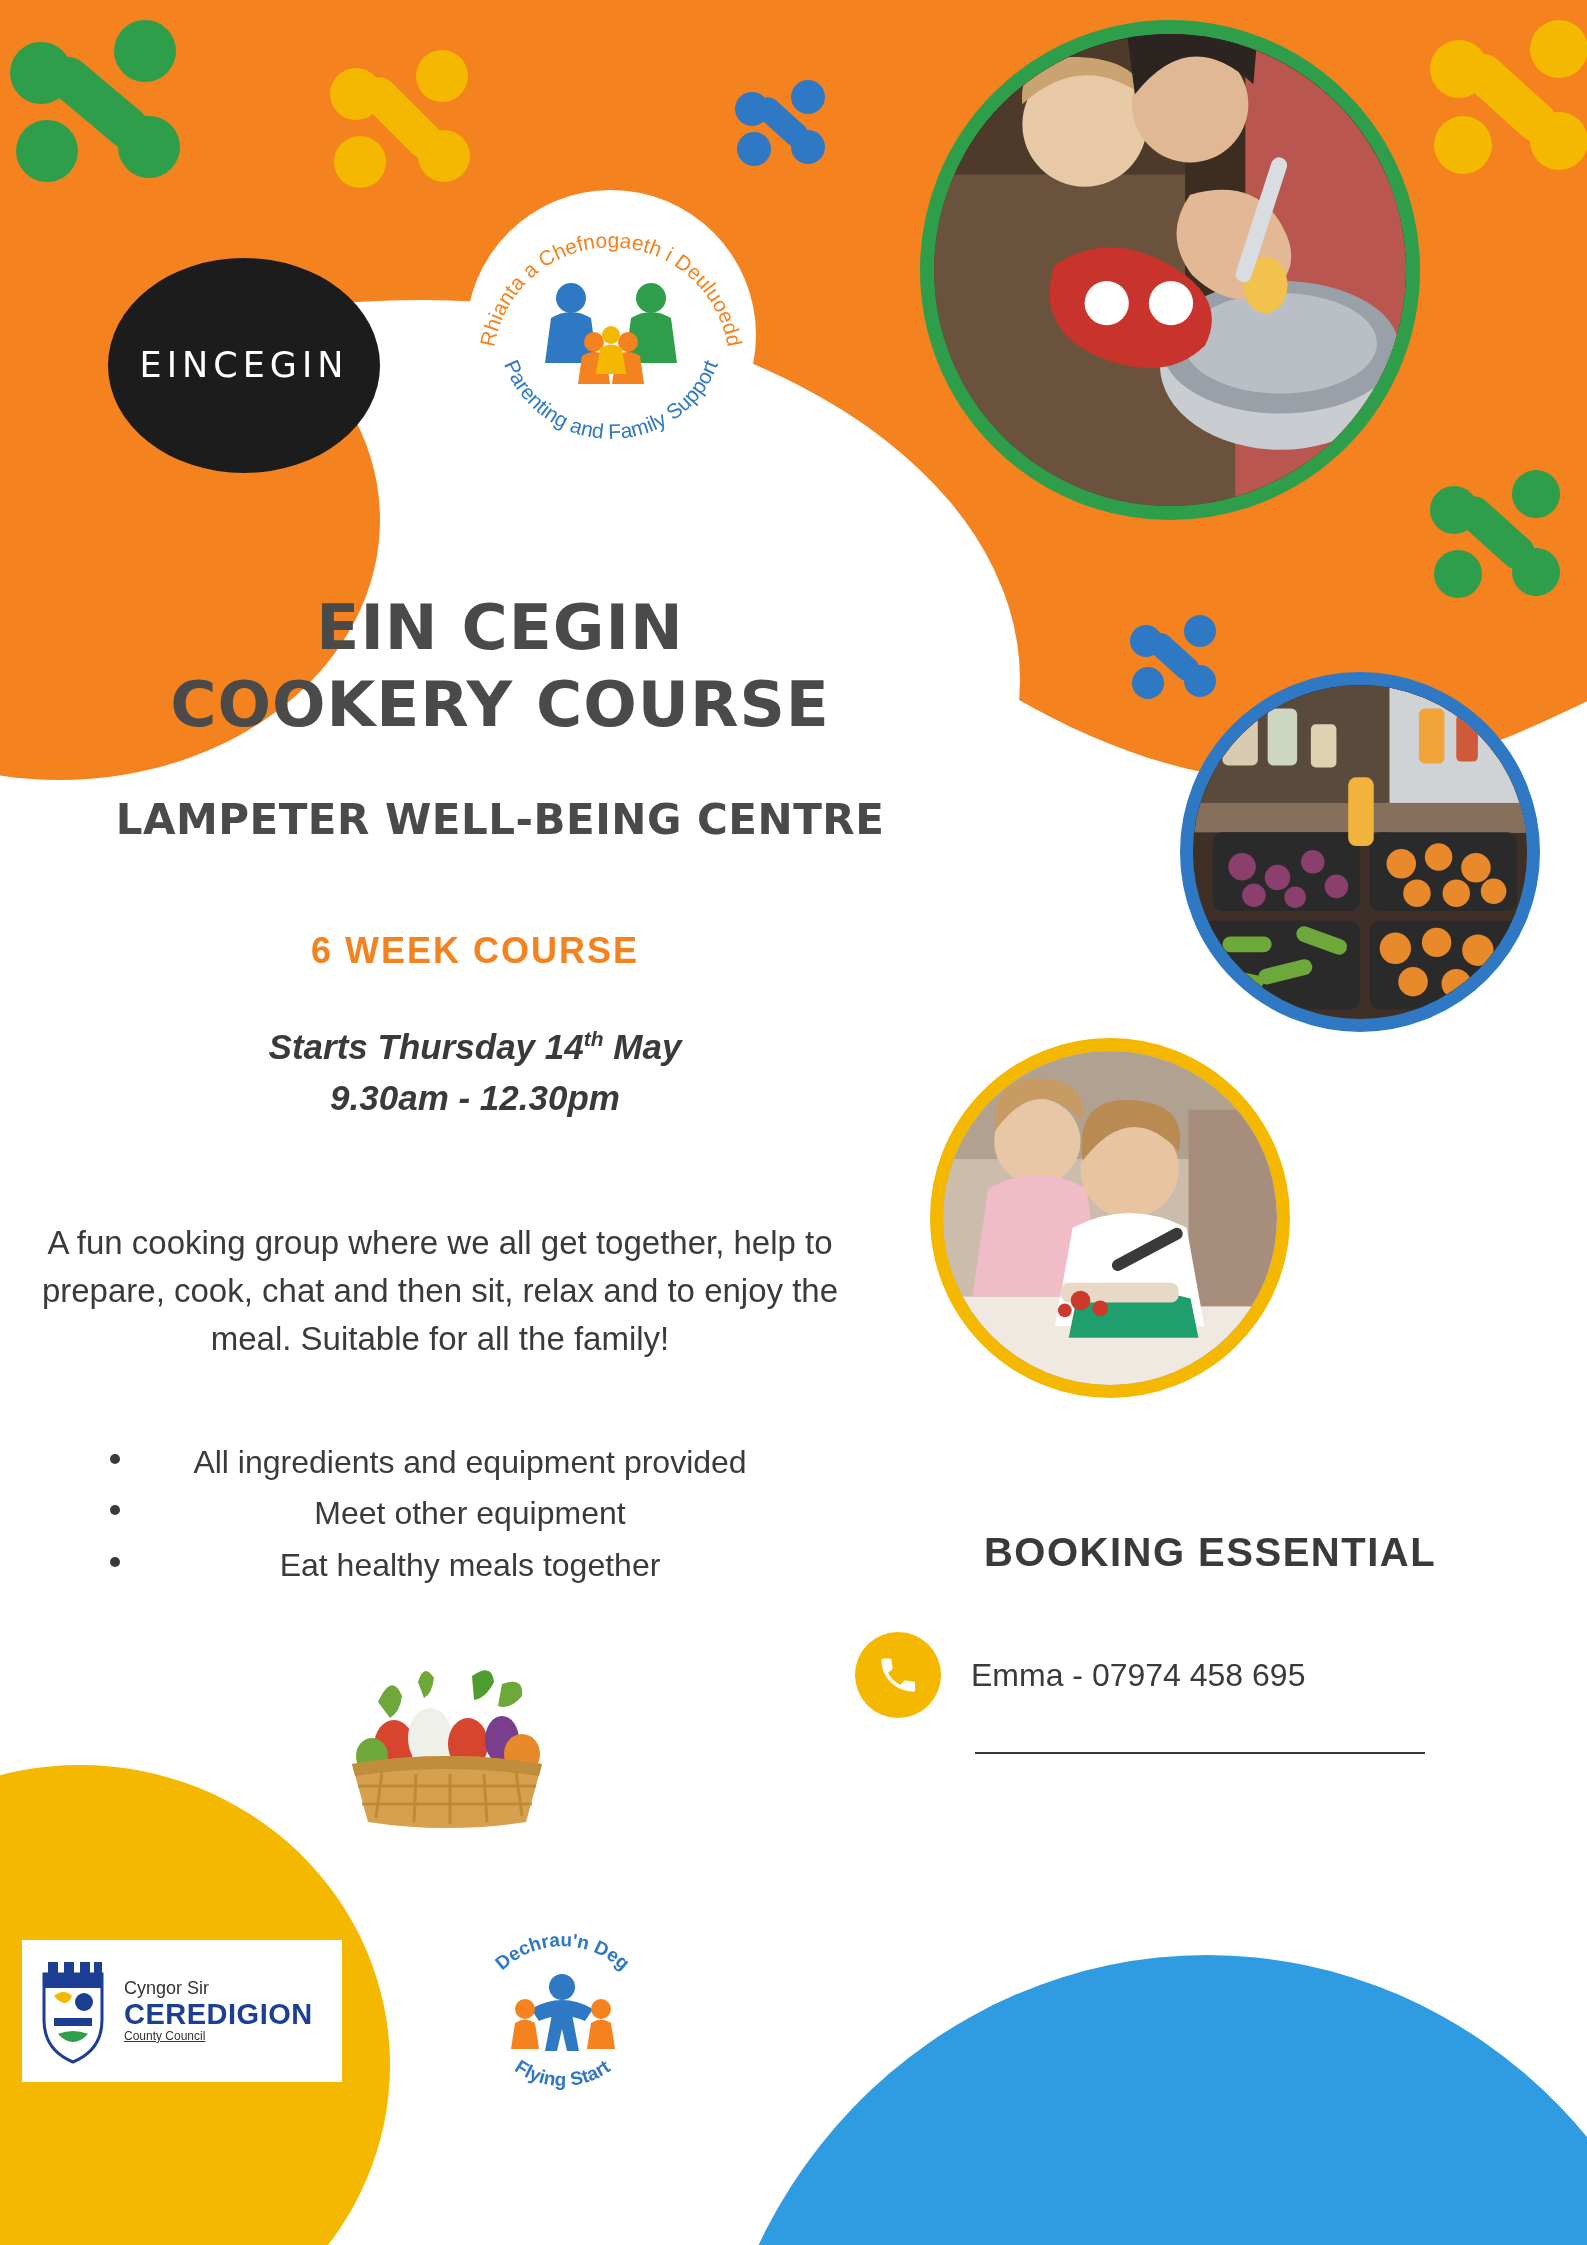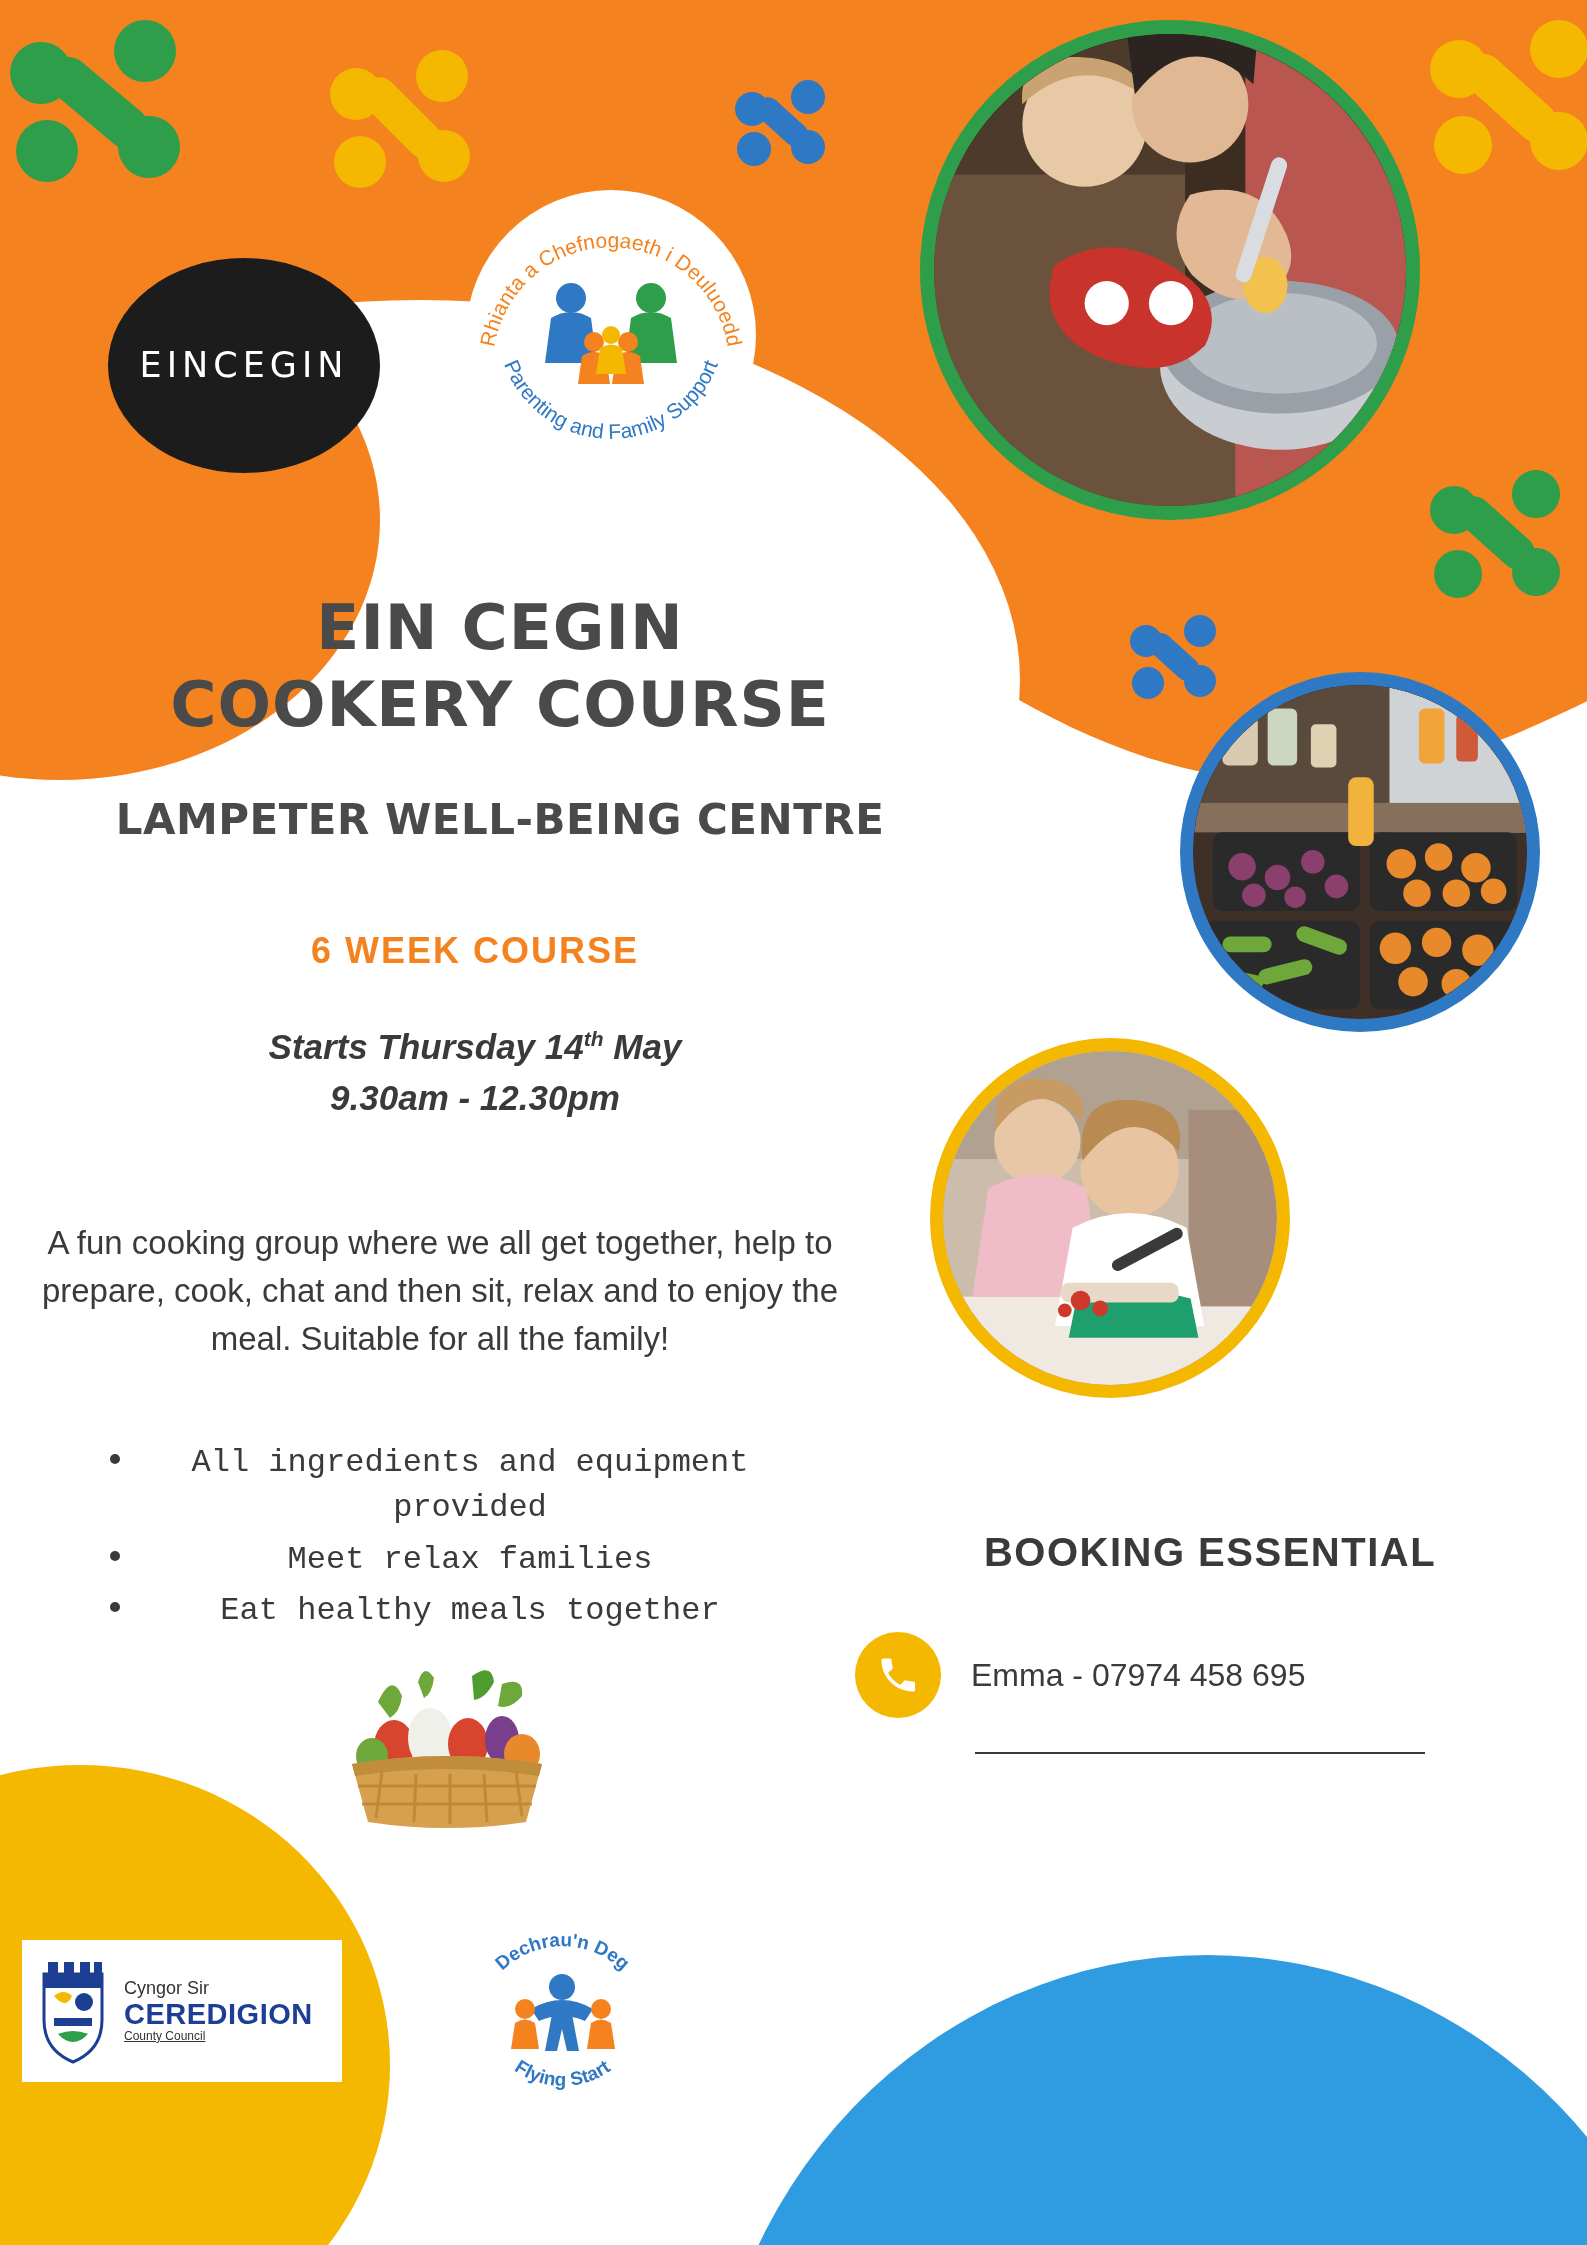--- a/index.html
+++ b/index.html
@@ -224,21 +224,20 @@
     left: 120px;
     top: 1440px;
     width: 700px;
     color: #3a3a3a;
     font-size: 32px;
     line-height: 1.42;
     margin: 0;
     padding: 0;
     list-style: none;
     text-align: center;
-    font-family: Liberation Mono, monospace;
   }
   .bullets li {
     position: relative;
     margin-bottom: 6px;
   }
   .bullets li .dot {
     position: absolute;
     left: -10px;
     top: 14px;
     width: 10px;
@@ -539,21 +538,21 @@
     <div>
       <span>Starts Thursday 14</span><sup>th</sup><span> May</span>
     </div>
     <div>9.30am - 12.30pm</div>
   </div>
 
   <div class="blurb">A fun cooking group where we all get together, help to prepare, cook, chat and then sit, relax and to enjoy the meal. Suitable for all the family!</div>
 
   <ul class="bullets">
     <li><span class="dot"></span><span>All ingredients and equipment provided</span></li>
-    <li><span class="dot"></span><span>Meet relax families</span></li>
+    <li><span class="dot"></span><span>Meet other equipment</span></li>
     <li><span class="dot"></span><span>Eat healthy meals together</span></li>
   </ul>
 
   <div class="booking-title">BOOKING ESSENTIAL</div>
 
   <div class="contact-row" id="contact-phone">
     <div class="badge yellow">
       <svg width="44" height="44" viewBox="0 0 24 24" fill="#ffffff">
         <path d="M6.6 10.8c1.4 2.8 3.8 5.1 6.6 6.6l2.2-2.2c.3-.3.7-.4 1.1-.2 1.2.4 2.5.6 3.8.6.6 0 1 .4 1 1V20c0 .6-.4 1-1 1C10.6 21 3 13.4 3 4c0-.6.4-1 1-1h3.5c.6 0 1 .4 1 1 0 1.3.2 2.6.6 3.8.1.4 0 .8-.2 1.1l-2.3 1.9z"></path>
       </svg>

